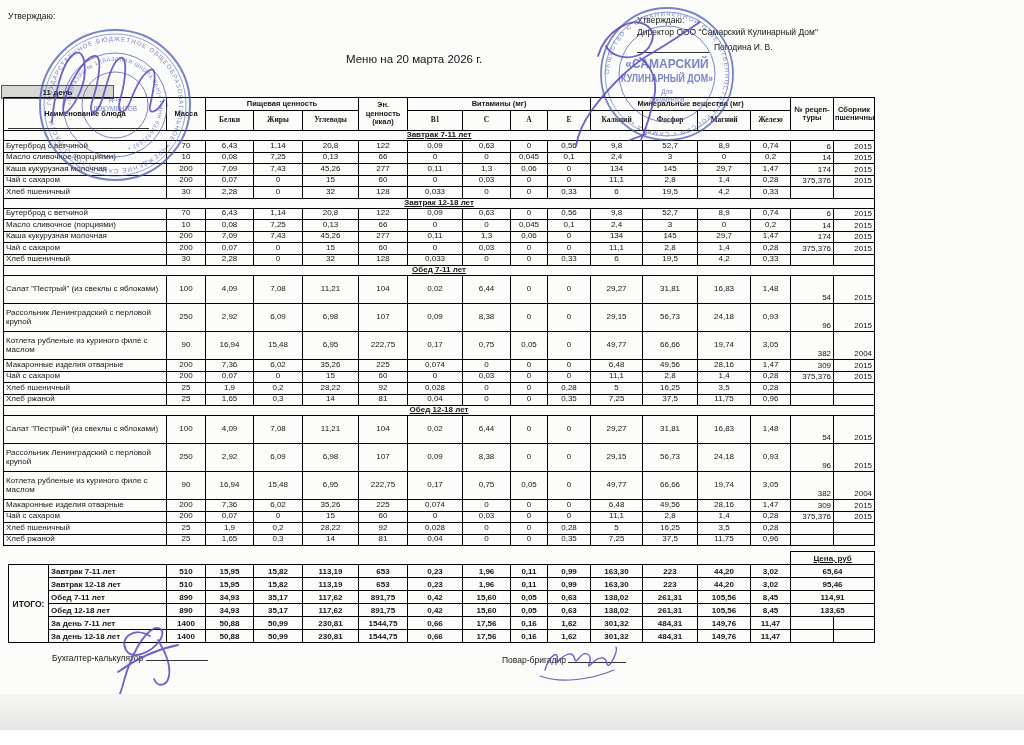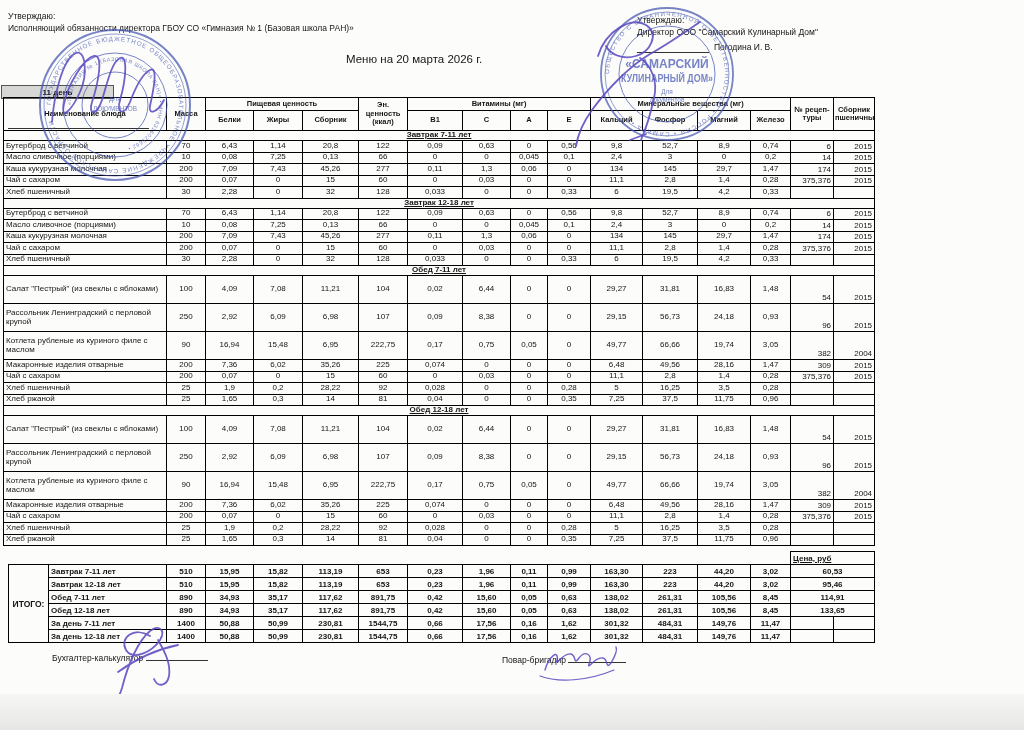--- a/index.html
+++ b/index.html
@@ -14,51 +14,50 @@
         background:#d7d7d5;border:1px solid #555;display:flex;align-items:center;
         justify-content:center;font-size:8px;font-weight:bold;}
   .sig-line{position:absolute;border-bottom:1px solid #333;height:1px;}
 
   
   table{border-collapse:collapse;table-layout:fixed;}
   .main{position:absolute;left:3px;top:97px;width:871px;}
   .main th,.main td{border:1px solid #000;font-size:7.5px;line-height:1.12;
         padding:0 2px;overflow:hidden;vertical-align:middle;}
   .main th{font-weight:bold;text-align:center;padding:1px 1px;}
-  tr.h1{height:13px;} tr.h2{height:20px;}
+  tr.h1{height:13px;} tr.h2{height:20px;font-family:Liberation Serif, serif;}
   tr.sec td{height:9px;border-left:1px solid #000;border-right:1px solid #000;
         text-align:center;font-weight:bold;font-size:8px;padding:0;}
   tr.sec td span{text-decoration:underline;}
   tr.r{height:11.5px;} tr.tall{height:28px;}
   td.name{text-align:left;font-size:8px;}
   td.num{text-align:center;font-size:8px;}
   td.ref{text-align:right;font-size:8px;vertical-align:bottom;}
 
   .totals{position:absolute;left:8px;top:551px;width:866px;}
   .totals td{border:1px solid #000;font-size:8px;font-weight:bold;
         padding:0 2px;height:12px;overflow:hidden;vertical-align:middle;}
   .totals td.blank{border:none;background:transparent;}
-  .totals td.price-h{text-align:left;}
+  .totals td.price-h{text-align:center;}
   .totals td.price-h span{text-decoration:underline;}
   .totals td.lbl{text-align:left;}
   .totals td.ctr{text-align:center;}
   .totals td.itogo{text-align:center;font-size:8.5px;}
 
   .foot-label{font-size:8.5px;}
   svg{position:absolute;pointer-events:none;}
   .stamp-text{fill:#4355b2;}
 </style>
 </head>
 <body>
 
 <div class="page">
 
   <div class="txt approval" style="left:8px;top:10px;">
     <div>Утверждаю:</div>
-    <div>Исполняющий обязанности директора  ГБОУ СО «Гимназия № 1 (Базовая школа РАН)»</div>
   </div>
   <div class="sig-line" style="left:8px;top:127px;width:141px;"></div>
 
   <div class="txt approval" style="left:637px;top:14px;">
     <div>Утверждаю:</div>
     <div>Директор  ООО "Самарский Кулинарный Дом"</div>
   </div>
   <div class="sig-line" style="left:637px;top:51px;width:72px;"></div>
   <div class="txt approval" style="left:714px;top:41px;">Погодина И. В.</div>
 
@@ -94,21 +93,21 @@
         <th colspan="3">Пищевая ценность</th>
         <th rowspan="2">Эн. ценность (ккал)</th>
         <th colspan="4">Витамины (мг)</th>
         <th colspan="4">Минеральные вещества (мг)</th>
         <th rowspan="2">№ рецеп-туры</th>
         <th rowspan="2">Сборник пшеничный</th>
       </tr>
       <tr class="h2">
         <th>Белки</th>
         <th>Жиры</th>
-        <th>Сборник</th>
+        <th>Углеводы</th>
         <th>B1</th>
         <th>C</th>
         <th>A</th>
         <th>E</th>
         <th>Кальций</th>
         <th>Фосфор</th>
         <th>Магний</th>
         <th>Железо</th>
       </tr>
     </thead>
@@ -594,21 +593,21 @@
           <td class="ctr">113,19</td>
           <td class="ctr">653</td>
           <td class="ctr">0,23</td>
           <td class="ctr">1,96</td>
           <td class="ctr">0,11</td>
           <td class="ctr">0,99</td>
           <td class="ctr">163,30</td>
           <td class="ctr">223</td>
           <td class="ctr">44,20</td>
           <td class="ctr">3,02</td>
-          <td class="ctr" colspan="2">60,53</td>
+          <td class="ctr" colspan="2">65,64</td>
         </tr>
         <tr>
           <td class="lbl">Завтрак 12-18 лет</td>
           <td class="ctr">510</td>
           <td class="ctr">15,95</td>
           <td class="ctr">15,82</td>
           <td class="ctr">113,19</td>
           <td class="ctr">653</td>
           <td class="ctr">0,23</td>
           <td class="ctr">1,96</td>

